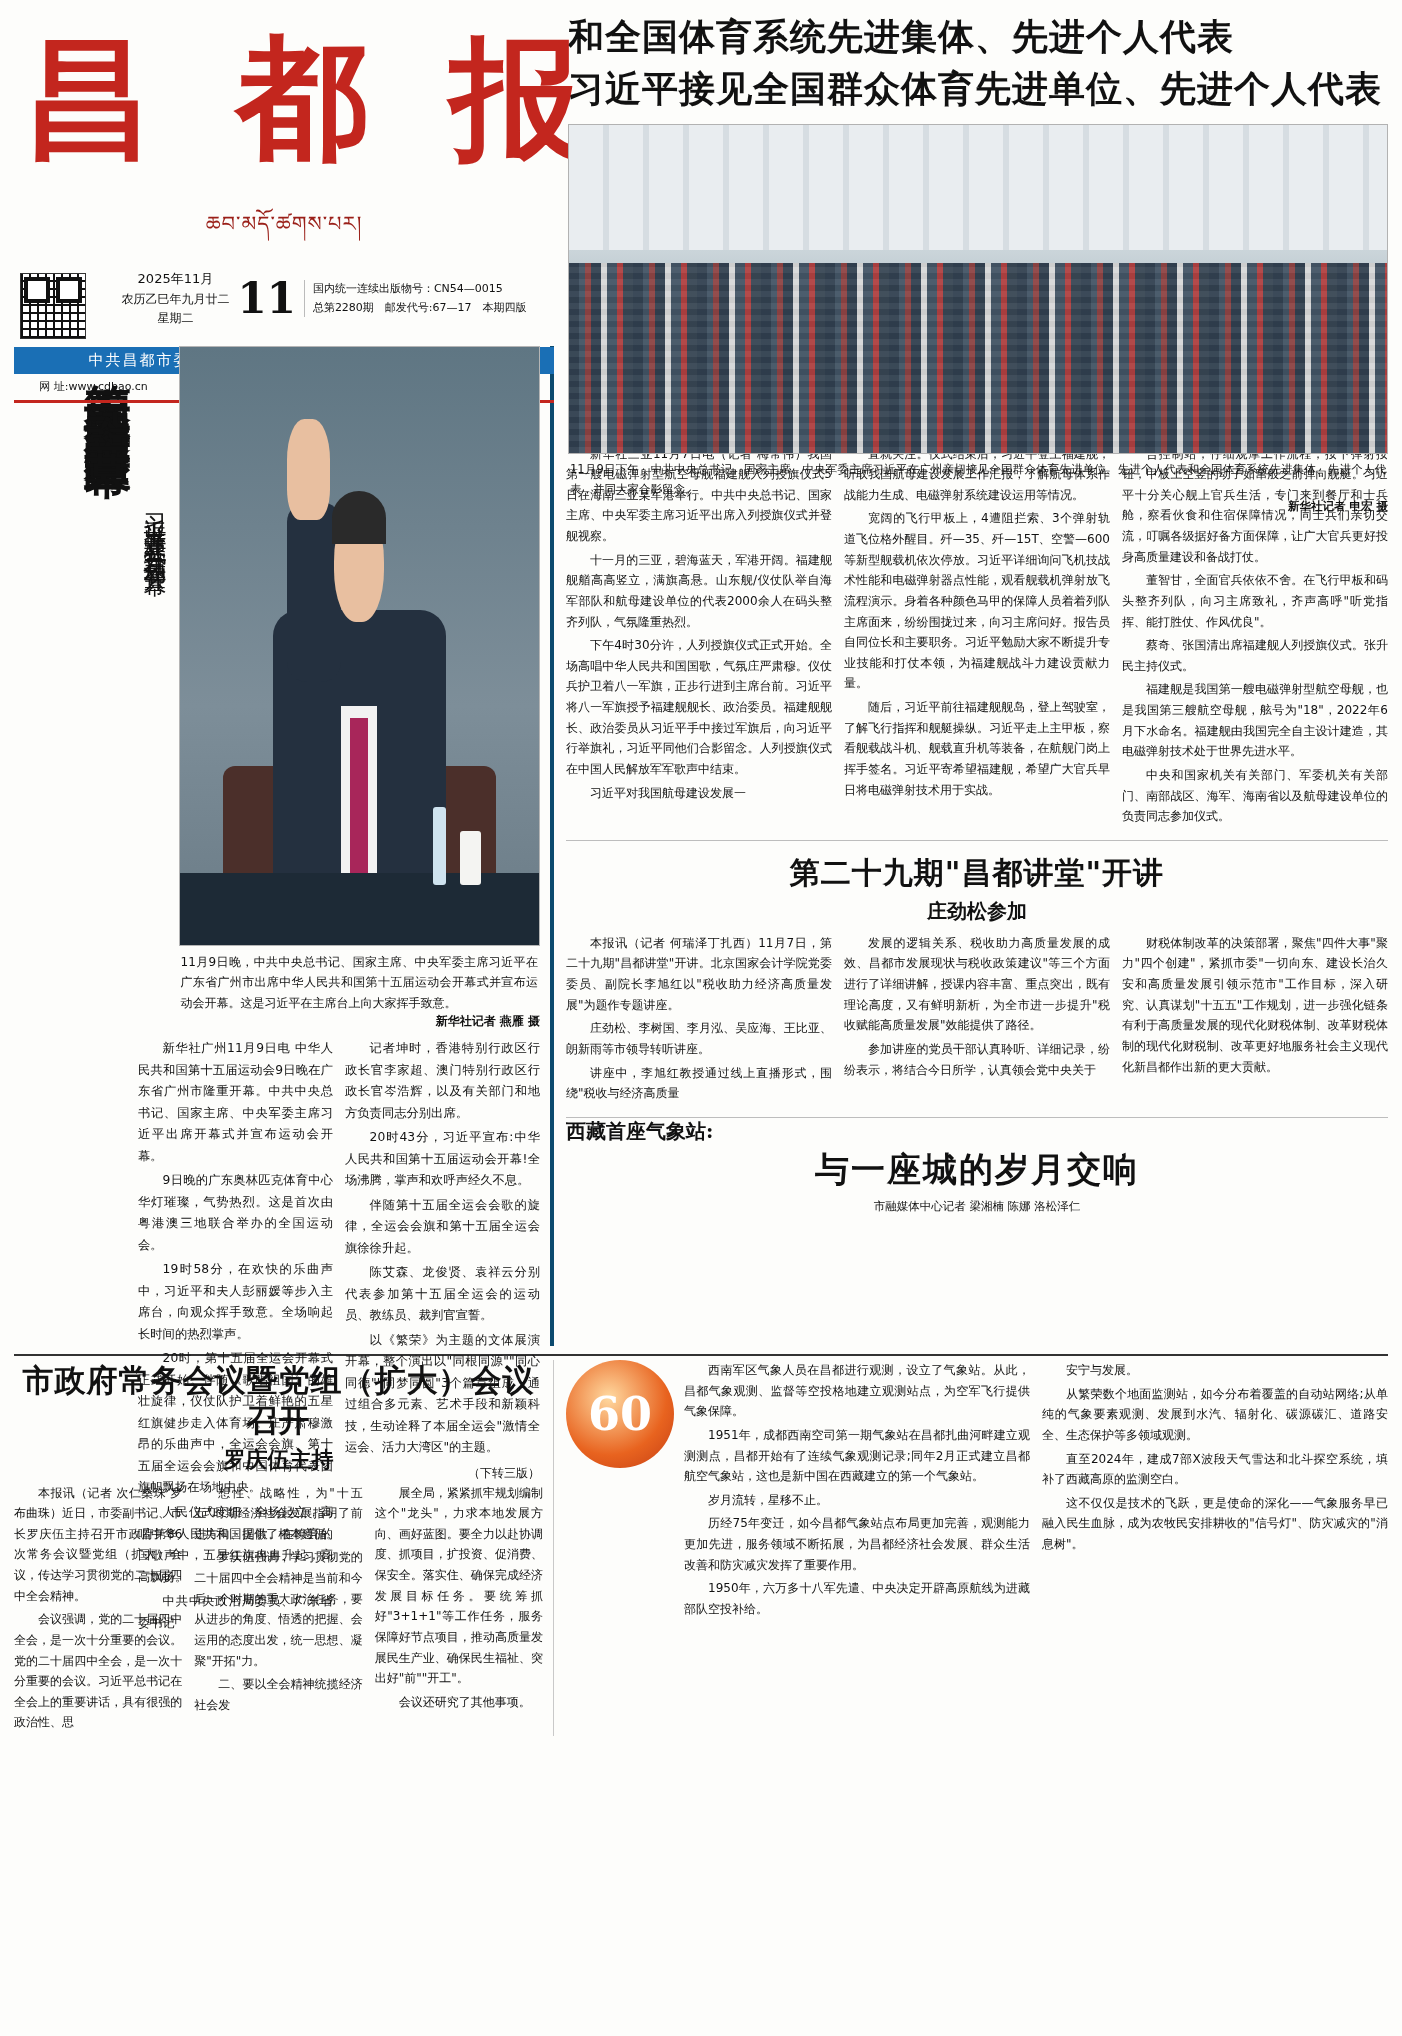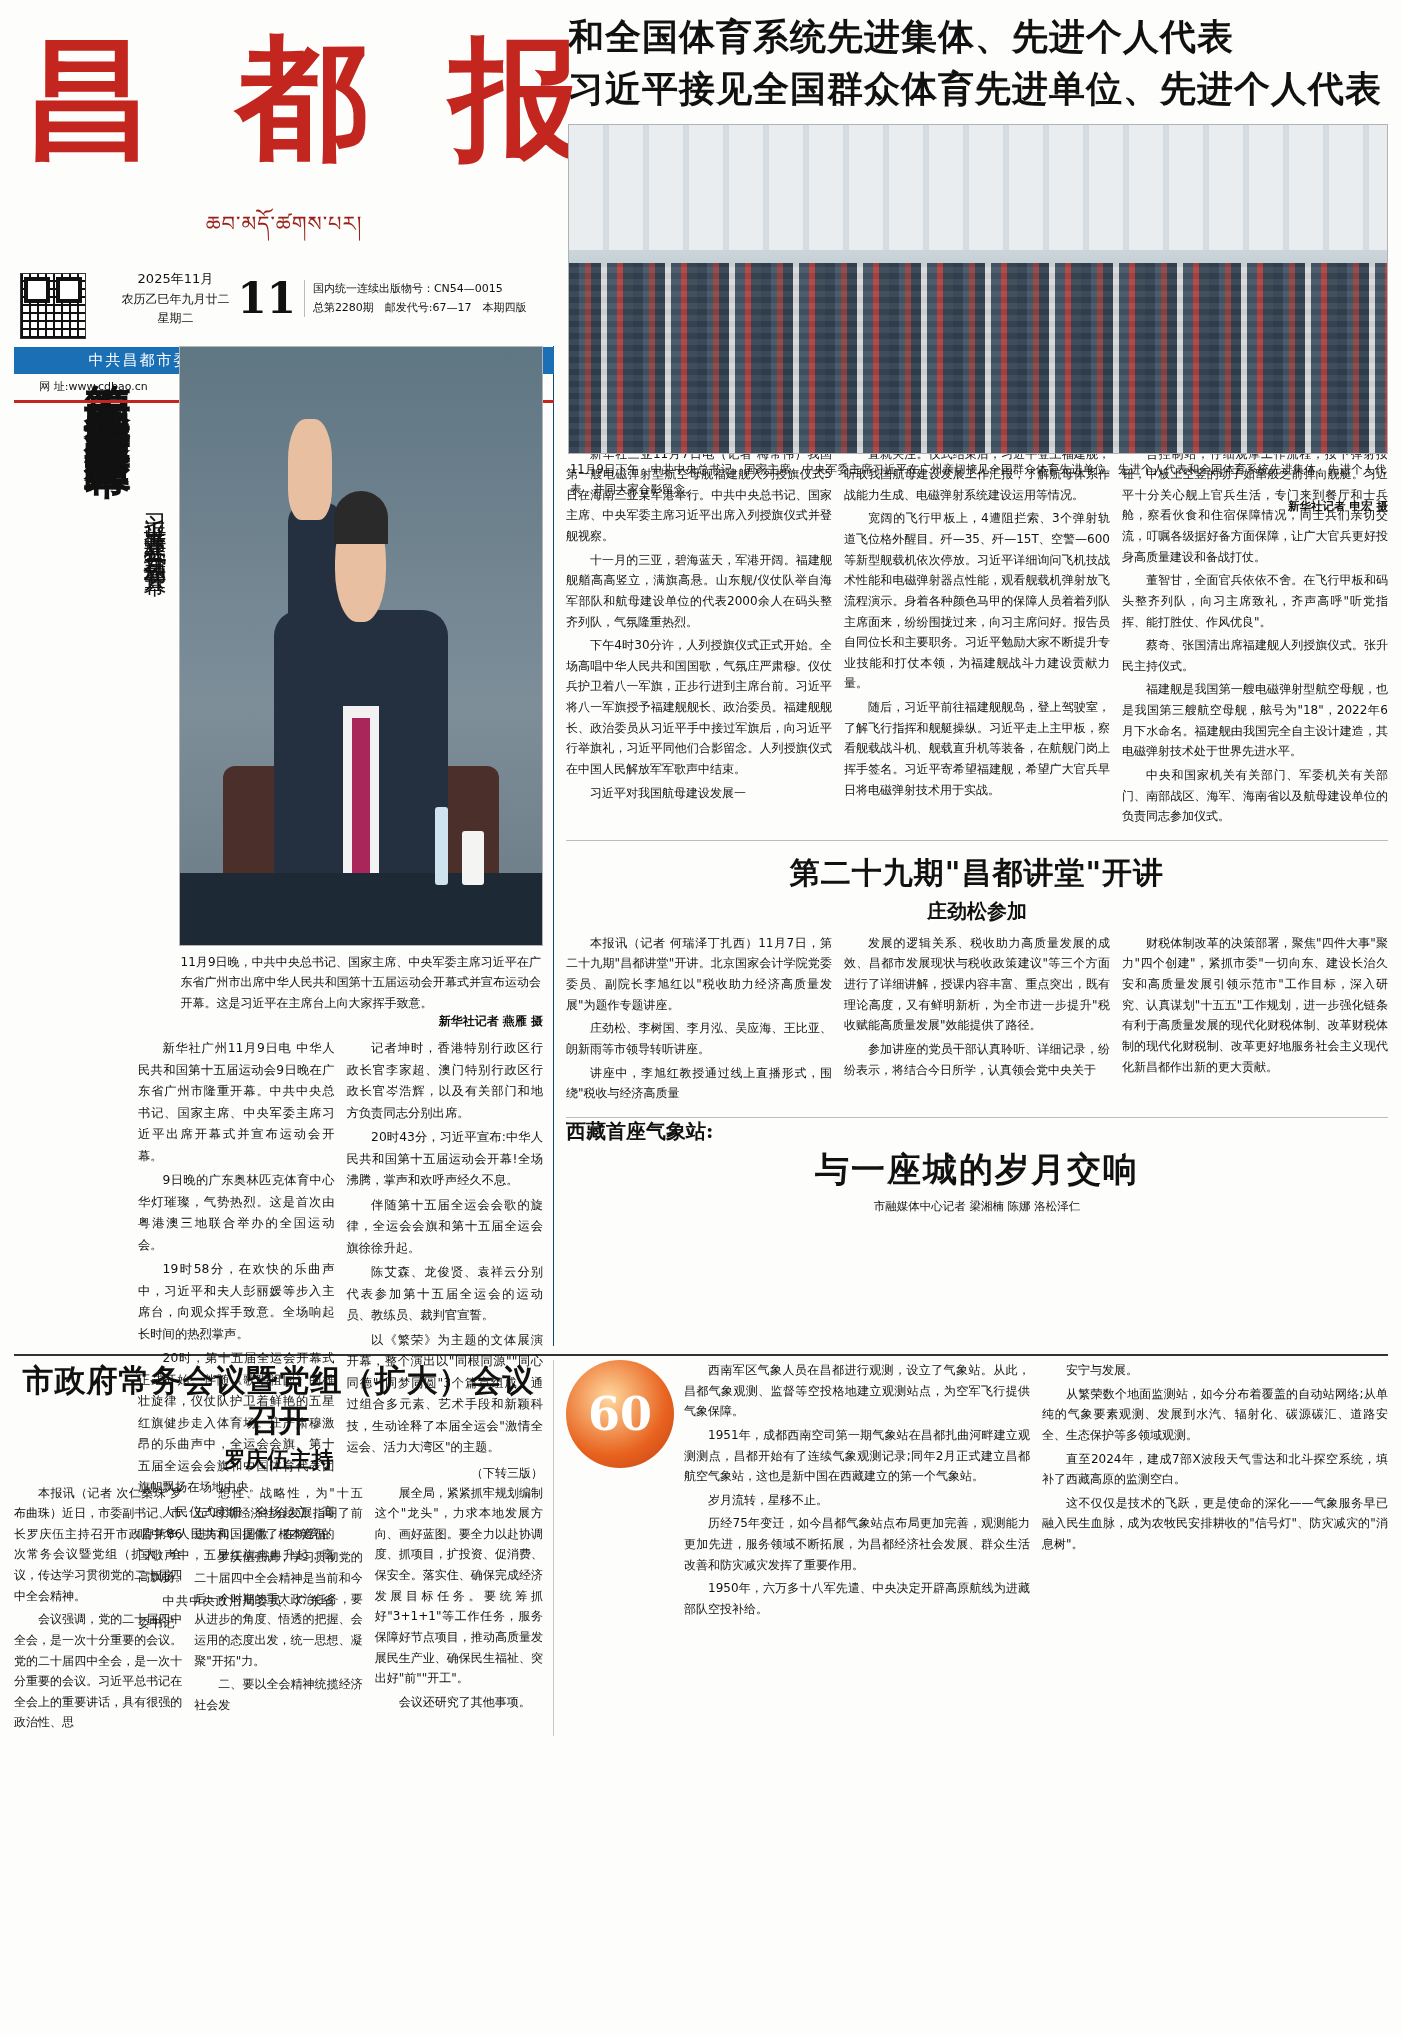--- a/index.html
+++ b/index.html
@@ -96,21 +96,21 @@
   }
   .crowd::after{
     content:""; position:absolute; inset:0;
     background:repeating-linear-gradient(0deg, rgba(255,255,255,0.05) 0 6px, rgba(0,0,0,0.05) 6px 12px);
   }
   .photo-cap { font-size:11.5px; line-height:1.7; padding:6px 2px 0; text-align:justify; }
   .photo-credit { text-align:right; font-size:11.5px; font-weight:bold; }
 
   
   .main { display:flex; margin-top:6px; }
-  .col-left { width:540px; padding-right:10px; border-right:1px solid #0c4a6e; }
+  .col-left { width:540px; padding-right:10px; border-right:4px solid #0c4a6e; }
   .col-right { flex:1; padding-left:12px; }
 
   
   .lead-block { display:flex; height:1000px; }
   .vtitle-wrap { width:120px; display:flex; flex-direction:row-reverse; }
   .vtitle {
     writing-mode:vertical-rl; text-orientation:upright;
     font-family:"DejaVu Serif", serif;
     font-size:47px; font-weight:bold; line-height:1.12;
     letter-spacing:4px; height:100%;

